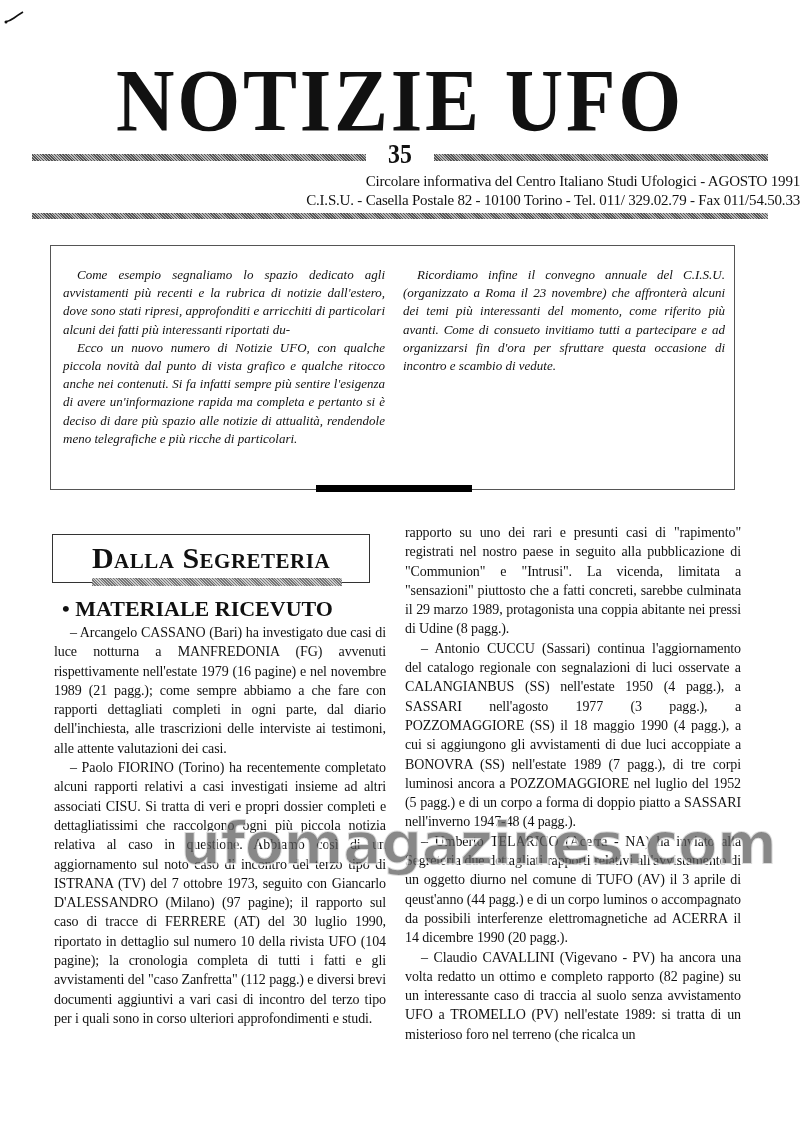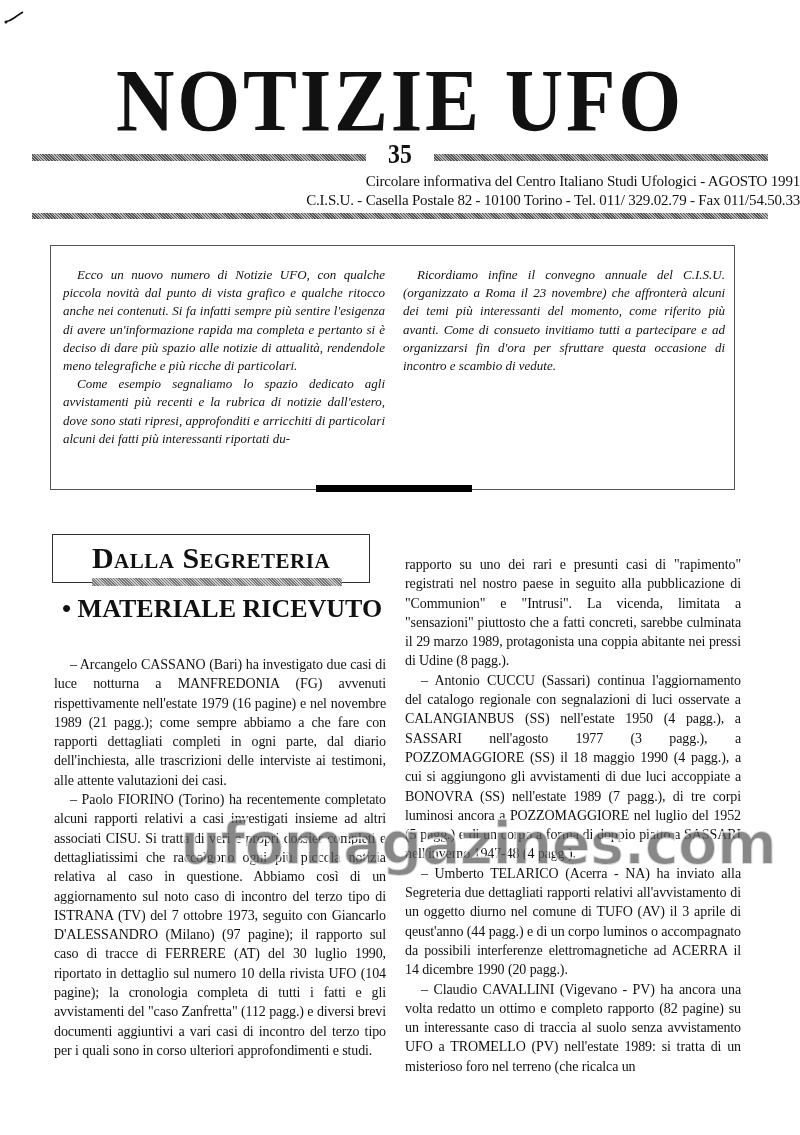--- a/index.html
+++ b/index.html
@@ -21,22 +21,22 @@
   .ed-col p.noindent { text-indent:0; }
   .ed-bar { position:absolute; left:316px; top:485px; width:156px; height:7px; background:#000; }
   .sec-box { position:absolute; left:52px; top:534px; width:318px; height:49px;
     border:1.2px solid #333; border-bottom:none; box-sizing:border-box; }
   .sec-box-bot1 { position:absolute; left:52px; top:582px; width:40px; height:1.2px; background:#333; }
   .sec-box-bot2 { position:absolute; left:342px; top:582px; width:28px; height:1.2px; background:#333; }
   .sec-hatch { position:absolute; left:92px; top:578px; width:250px; height:8px;
     background: repeating-linear-gradient(45deg,#777 0 1px,#ccc 1px 2px); }
   .sec-title { position:absolute; left:52px; top:540px; width:318px; text-align:center;
     font-weight:bold; font-size:30px; line-height:36px; font-variant:small-caps; letter-spacing:0.5px; }
-  .subhead { position:absolute; left:62px; top:596px; font-weight:bold; font-size:26px; line-height:26px; }
-  .col { position:absolute; font-size:14px; line-height:19.3px; text-align:justify; letter-spacing:-0.1px;margin-top:32px; }
+  .subhead { position:absolute; left:62px; top:596px; font-weight:bold; font-size:22px; line-height:26px; }
+  .col { position:absolute; font-size:14px; line-height:19.3px; text-align:justify; letter-spacing:-0.1px; }
   .col p { margin:0; text-indent:16px; }
   .col p.noindent { text-indent:0; }
   .watermark { position:absolute; left:180px; top:815px; font-family:"DejaVu Sans","Liberation Sans",sans-serif;
     font-weight:bold; font-size:58px; line-height:58px; color:rgba(90,90,90,0.72); letter-spacing:-1px;
     -webkit-text-stroke:2px rgba(255,255,255,0.7); white-space:nowrap; }
 </style>
 </head>
 <body>
 
 <svg class="mark" viewBox="0 0 22 14">
@@ -49,22 +49,22 @@
 <div class="hatch" style="left:32px; top:154px; width:334px;"></div>
 <div class="issue">35</div>
 <div class="hatch" style="left:434px; top:154px; width:334px;"></div>
 
 <div class="sub" style="top:172px;">Circolare informativa del Centro Italiano Studi Ufologici - AGOSTO 1991</div>
 <div class="sub" style="top:191px;">C.I.S.U. - Casella Postale 82 - 10100 Torino - Tel. 011/ 329.02.79 - Fax  011/54.50.33</div>
 <div class="hatch" style="left:32px; top:213px; width:736px; height:6px;"></div>
 
 <div class="editorial">
   <div class="ed-col" style="left:12px; width:322px;">
+    <p>Come esempio segnaliamo lo spazio dedicato agli avvistamenti più recenti e la rubrica di notizie dall'estero, dove sono stati ripresi, approfonditi e arricchiti di particolari alcuni dei fatti più interessanti  riportati du-</p>
     <p>Ecco un nuovo numero di Notizie UFO, con qualche piccola novità dal punto di vista grafico e qualche ritocco anche nei contenuti. Si fa infatti sempre più sentire l'esigenza di avere un'informazione rapida ma completa e pertanto si è deciso di dare più spazio alle notizie di attualità, rendendole meno telegrafiche e più ricche di particolari.</p>
-    <p>Come esempio segnaliamo lo spazio dedicato agli avvistamenti più recenti e la rubrica di notizie dall'estero, dove sono stati ripresi, approfonditi e arricchiti di particolari alcuni dei fatti più interessanti  riportati du-</p>
   </div>
   <div class="ed-col" style="left:352px; width:322px;">
     <p>Ricordiamo infine il convegno annuale del C.I.S.U. (organizzato a Roma il 23 novembre) che affronterà alcuni dei temi più interessanti del momento, come riferito più avanti. Come di consueto invitiamo tutti a partecipare e ad organizzarsi  fin d'ora per sfruttare questa occasione di incontro e scambio di vedute.</p>
   </div>
 </div>
 <div class="ed-bar"></div>
 
 <div class="sec-box"></div>
 <div class="sec-box-bot1"></div>
 <div class="sec-box-bot2"></div>

